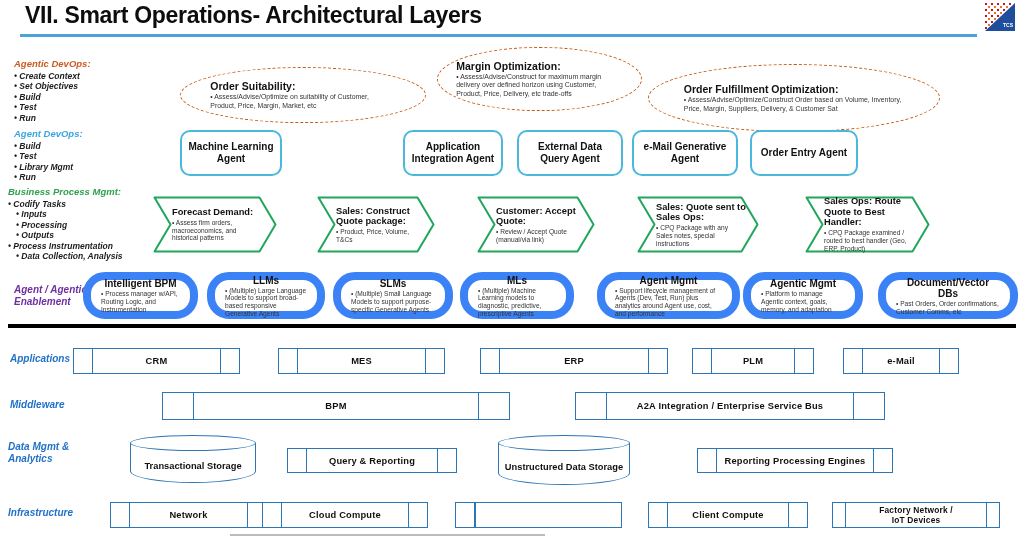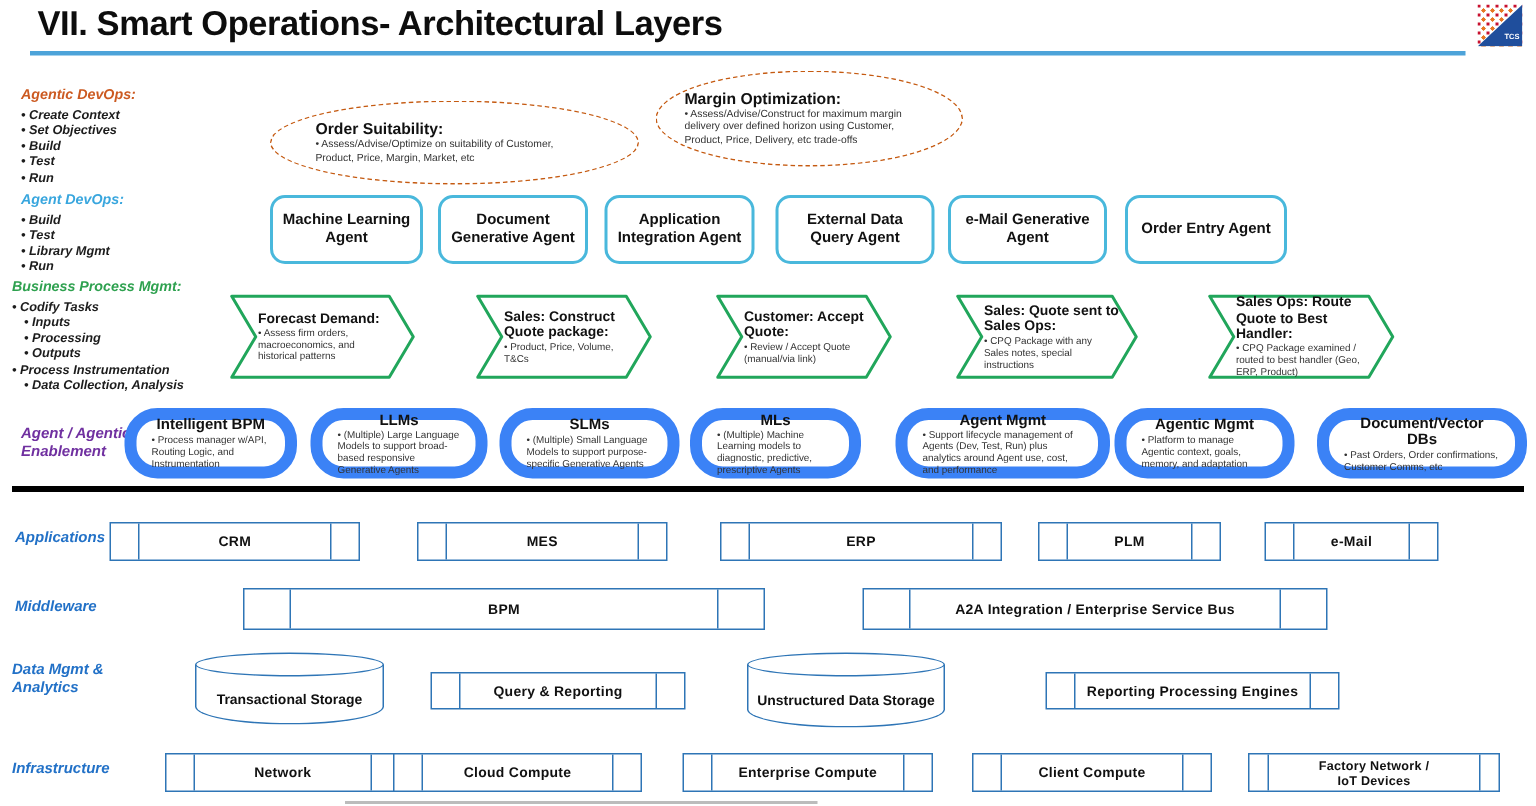--- a/index.html
+++ b/index.html
@@ -134,23 +134,28 @@
       <div class="obj-title">Order Suitability:</div>
       <div class="obj-desc">Assess/Advise/Optimize on suitability of Customer, Product, Price, Margin, Market, etc</div>
     </div>
   </div>
   <div class="obj" style="left:437px;top:47px;width:205px;height:64px;">
     <div class="obj-inner" style="width:82%;">
       <div class="obj-title">Margin Optimization:</div>
       <div class="obj-desc">Assess/Advise/Construct for maximum margin delivery over defined horizon using Customer, Product, Price, Delivery, etc trade-offs</div>
     </div>
   </div>
+  <div class="obj" style="left:648px;top:64px;width:292px;height:68px;">
+    <div class="obj-inner">
+      <div class="obj-title">Order Fulfillment Optimization:</div>
+      <div class="obj-desc">Assess/Advise/Optimize/Construct Order based on Volume, Inventory, Price, Margin, Suppliers, Delivery, &amp; Customer Sat</div>
+    </div>
+  </div>
 
   <div class="agent" style="left:180px;width:102px;">Machine Learning Agent</div>
-  <div class="agent" style="left:292px;width:100px;">Document Generative Agent</div>
   <div class="agent" style="left:403px;width:100px;">Application Integration Agent</div>
   <div class="agent" style="left:517px;width:106px;">External Data Query Agent</div>
   <div class="agent" style="left:632px;width:106px;">e-Mail Generative Agent</div>
   <div class="agent" style="left:750px;width:108px;">Order Entry Agent</div>
 
   <div class="chev" style="left:153px;width:124px;">
     <svg width="124" height="57">
         <polygon points="1.5,1.5 106.5,1.5 122.5,28.5 106.5,55.5 1.5,55.5 17.5,28.5" fill="#fff" stroke="#21A65B" stroke-width="2" stroke-linejoin="round"></polygon>
       </svg>
     <div class="chev-text">
@@ -289,21 +294,20 @@
     <div class="io-label">Network</div>
     <div class="io-cell r"></div>
   </div>
   <div class="io" style="left:262px;top:502px;width:166px;height:26px;gap:13px;">
     <div class="io-cell"></div>
     <div class="io-label">Cloud Compute</div>
     <div class="io-cell r"></div>
   </div>
   <div class="io" style="left:455px;top:502px;width:167px;height:26px;">
     <div class="io-cell"></div>
-    <div class="io-label">Enterprise Compute</div>
     <div class="io-cell r"></div>
   </div>
   <div class="io" style="left:648px;top:502px;width:160px;height:26px;">
     <div class="io-cell"></div>
     <div class="io-label">Client Compute</div>
     <div class="io-cell r"></div>
   </div>
   <div class="io" style="left:832px;top:502px;width:168px;height:26px;gap:28px;">
     <div class="io-cell" style="width:12px;"></div>
     <div class="io-label sm">Factory Network / IoT Devices</div>

